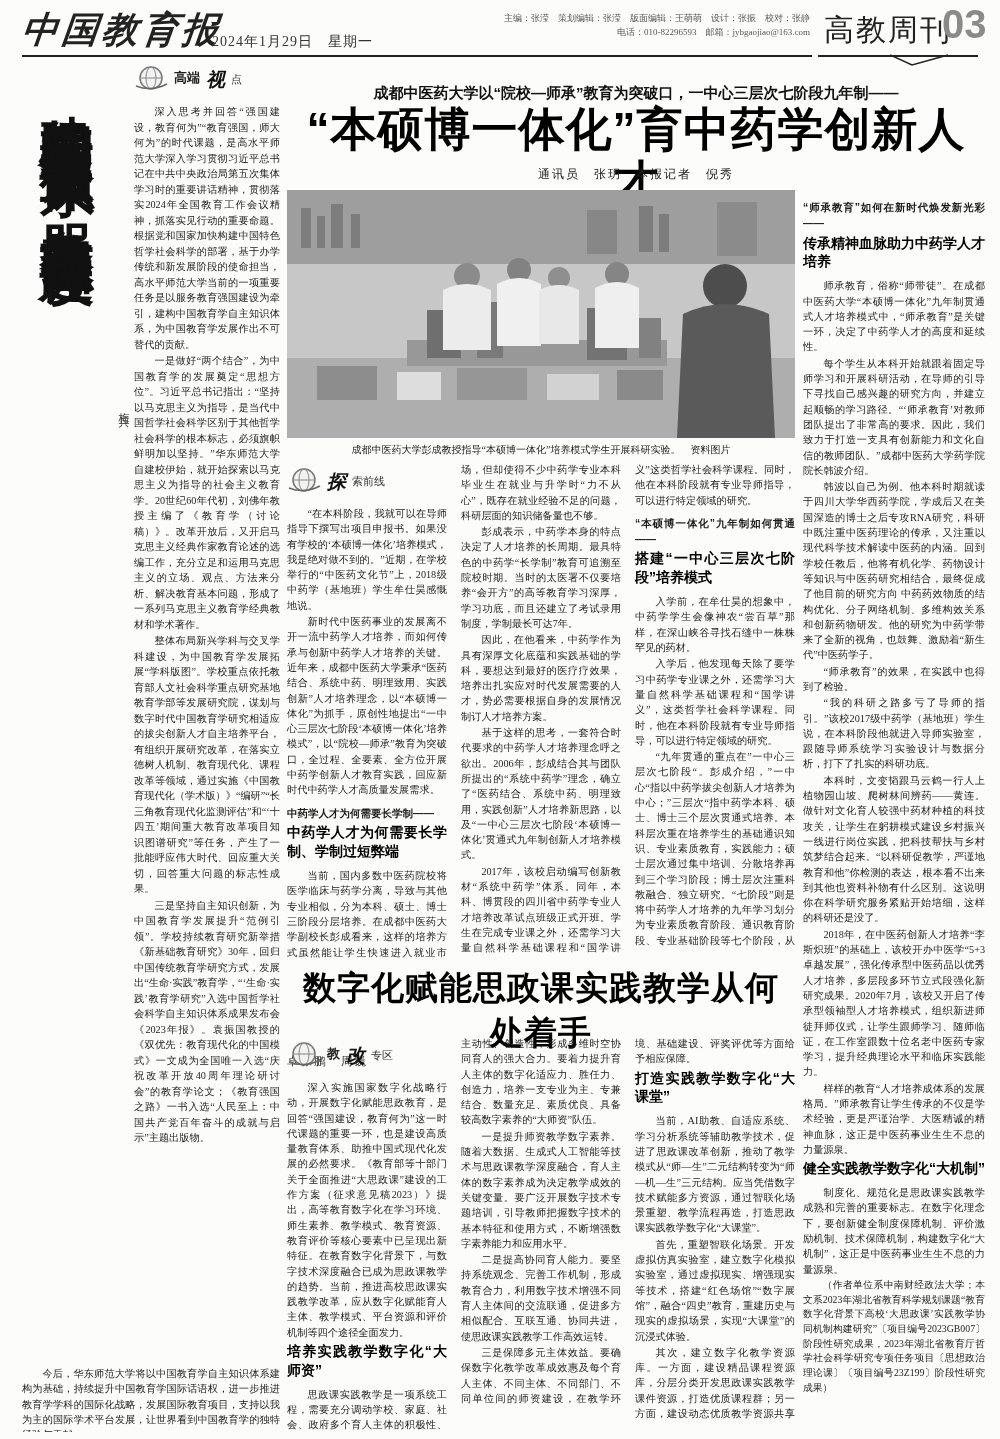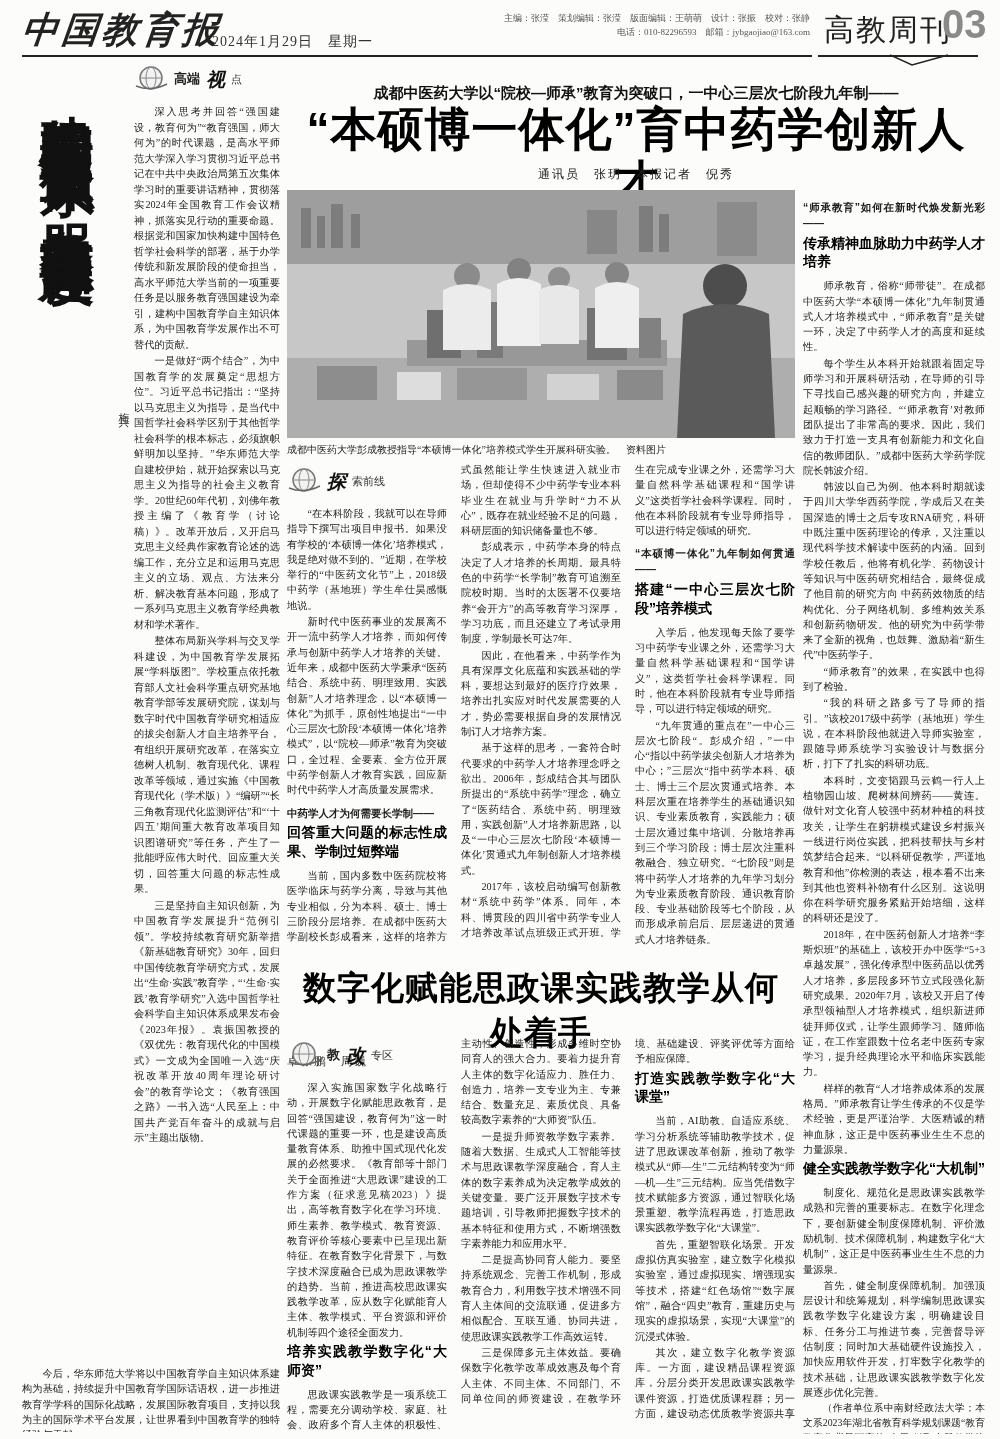--- a/index.html
+++ b/index.html
@@ -26,35 +26,35 @@
   .v-author{position:absolute;left:116px;top:404px;writing-mode:vertical-rl;
             text-orientation:upright;font-size:11px;color:#333;letter-spacing:3px;}
   
   .leftcol{position:absolute;left:134px;top:60px;width:146px;height:1302px;overflow:hidden;
            font-size:10.2px;line-height:1.52;text-align:justify;}
   .left-bottom{position:absolute;left:22px;top:1366px;width:258px;font-size:10.2px;
                line-height:1.5;text-align:justify;overflow:hidden;height:66px;}
   .para{text-indent:2em;margin:0 0 1px 0;}
   
   .badge{display:flex;align-items:center;gap:6px;margin:4px 0 10px 0;}
-  .badge .b1{font-size:13px;font-weight:700;font-family:Liberation Serif, serif;color:#222;}
+  .badge .b1{font-size:13px;font-weight:700;font-family:Liberation Mono, monospace;color:#222;}
   .badge .b2{font-size:19px;font-weight:700;font-style:italic;color:#111;
              font-family:"DejaVu Serif",serif;}
   .badge .b3{font-size:11px;color:#333;}
   
   .kicker{position:absolute;left:287px;top:84px;width:698px;text-align:center;
           font-size:15px;font-weight:700;font-family:"Liberation Sans",sans-serif;color:#111;}
   .headline{position:absolute;left:287px;top:103px;width:698px;text-align:center;
             font-size:46px;font-weight:900;font-family:"Liberation Sans",sans-serif;
             letter-spacing:1px;color:#000;line-height:1.15;}
   .byline{position:absolute;left:287px;top:166px;width:698px;text-align:center;
           font-size:12px;color:#222;letter-spacing:2px;}
   .photo{position:absolute;left:287px;top:190px;width:508px;height:248px;background:#bdbdbd;
          filter:grayscale(1);}
-  .caption{position:absolute;left:287px;top:443px;width:508px;text-align:left;
+  .caption{position:absolute;left:287px;top:443px;width:508px;text-align:center;
            font-size:10px;color:#222;}
   .midcols{position:absolute;left:287px;top:462px;width:508px;height:500px;overflow:hidden;
            column-count:3;column-gap:14px;font-size:10.2px;line-height:1.5;text-align:justify;}
   .rightrail{position:absolute;left:803px;top:192px;width:182px;height:1242px;overflow:hidden;
              font-size:10.2px;line-height:1.5;text-align:justify;}
   .k-small{font-weight:700;font-size:10.5px;text-indent:0;margin:8px 0 2px 0;
            font-family:"Liberation Sans",sans-serif;}
   .sub-h{font-family:"Liberation Sans",sans-serif;font-weight:700;font-size:14px;
          line-height:1.35;margin:2px 0 7px 0;text-indent:0;color:#000;}
   
@@ -176,28 +176,29 @@
         <line x1="6" y1="14" x2="28" y2="14" stroke="#888" stroke-width="1"></line>
         <path d="M2 22 Q17 28 33 20" fill="none" stroke="#666" stroke-width="1.5"></path>
       </svg>
       <span class="b2">探</span>
         <span class="b3">索前线</span>
     </div>
     <div>
         <p class="para">“在本科阶段，我就可以在导师指导下撰写出项目申报书。如果没有学校的‘本硕博一体化’培养模式，我是绝对做不到的。”近期，在学校举行的“中医药文化节”上，2018级中药学（基地班）学生牟仕昊感慨地说。</p>
         <p class="para">新时代中医药事业的发展离不开一流中药学人才培养，而如何传承与创新中药学人才培养的关键。近年来，成都中医药大学秉承“医药结合、系统中药、明理致用、实践创新”人才培养理念，以“本硕博一体化”为抓手，原创性地提出“一中心三层次七阶段‘本硕博一体化’培养模式”，以“院校—师承”教育为突破口，全过程、全要素、全方位开展中药学创新人才教育实践，回应新时代中药学人才高质量发展需求。</p>
         <p class="para k-small">中药学人才为何需要长学制——</p>
-        <div class="sub-h">回答重大问题的标志性成果、学制过短弊端</div>
+        <div class="sub-h">中药学人才为何需要长学制、学制过短弊端</div>
         <p class="para">当前，国内多数中医药院校将医学临床与药学分离，导致与其他专业相似，分为本科、硕士、博士三阶段分层培养。在成都中医药大学副校长彭成看来，这样的培养方式虽然能让学生快速进入就业市场，但却使得不少中药学专业本科毕业生在就业与升学时“力不从心”，既存在就业经验不足的问题，科研层面的知识储备量也不够。</p>
         <p class="para">彭成表示，中药学本身的特点决定了人才培养的长周期。最具特色的中药学“长学制”教育可追溯至院校时期。当时的太医署不仅要培养“会开方”的高等教育学习深厚，学习功底，而且还建立了考试录用制度，学制最长可达7年。</p>
         <p class="para">因此，在他看来，中药学作为具有深厚文化底蕴和实践基础的学科，要想达到最好的医疗疗效果，培养出扎实应对时代发展需要的人才，势必需要根据自身的发展情况制订人才培养方案。</p>
         <p class="para">基于这样的思考，一套符合时代要求的中药学人才培养理念呼之欲出。2006年，彭成结合其与团队所提出的“系统中药学”理念，确立了“医药结合、系统中药、明理致用，实践创新”人才培养新思路，以及“一中心三层次七阶段‘本硕博一体化’贯通式九年制创新人才培养模式。</p>
         <p class="para">2017年，该校启动编写创新教材“系统中药学”体系。同年，本科、博贯段的四川省中药学专业人才培养改革试点班级正式开班。学生在完成专业课之外，还需学习大量自然科学基础课程和“国学讲义”这类哲学社会科学课程。同时，他在本科阶段就有专业导师指导，可以进行特定领域的研究。</p>
         <p class="para k-small">“本硕博一体化”九年制如何贯通——</p>
         <div class="sub-h">搭建“一中心三层次七阶段”培养模式</div>
+        <p class="para">入学前，在牟仕昊的想象中，中药学学生会像神农“尝百草”那样，在深山峡谷寻找石缝中一株株罕见的药材。</p>
         <p class="para">入学后，他发现每天除了要学习中药学专业课之外，还需学习大量自然科学基础课程和“国学讲义”，这类哲学社会科学课程。同时，他在本科阶段就有专业导师指导，可以进行特定领域的研究。</p>
         <p class="para">“九年贯通的重点在”一中心三层次七阶段“。彭成介绍，”一中心“指以中药学拔尖创新人才培养为中心；”三层次“指中药学本科、硕士、博士三个层次贯通式培养。本科层次重在培养学生的基础通识知识、专业素质教育，实践能力；硕士层次通过集中培训、分散培养再到三个学习阶段；博士层次注重科教融合、独立研究。“七阶段”则是将中药学人才培养的九年学习划分为专业素质教育阶段、通识教育阶段、专业基础阶段等七个阶段，从而形成承前启后、层层递进的贯通式人才培养链条。</p>
       </div>
   </div>
 
   <div class="rightrail">
     <div>
         <p class="para k-small">“师承教育”如何在新时代焕发新光彩——</p>
         <div class="sub-h">传承精神血脉助力中药学人才培养</div>
         <p class="para">师承教育，俗称“师带徒”。在成都中医药大学“本硕博一体化”九年制贯通式人才培养模式中，“师承教育”是关键一环，决定了中药学人才的高度和延续性。</p>
@@ -205,21 +206,20 @@
         <p class="para">韩波以自己为例。他本科时期就读于四川大学华西药学院，学成后又在美国深造的博士之后专攻RNA研究，科研中既注重中医药理论的传承，又注重以现代科学技术解读中医药的内涵。回到学校任教后，他将有机化学、药物设计等知识与中医药研究相结合，最终促成了他目前的研究方向 中药药效物质的结构优化、分子网络机制、多维构效关系和创新药物研发。他的研究为中药学带来了全新的视角，也鼓舞、激励着“新生代”中医药学子。</p>
         <p class="para">“师承教育”的效果，在实践中也得到了检验。</p>
         <p class="para">“我的科研之路多亏了导师的指引。”该校2017级中药学（基地班）学生说，在本科阶段他就进入导师实验室，跟随导师系统学习实验设计与数据分析，打下了扎实的科研功底。</p>
         <p class="para">本科时，文变韬跟马云鹤一行人上植物园山坡、爬树林间辨药——黄连。做针对文化育人较强中药材种植的科技攻关，让学生在躬耕模式建设乡村振兴一线进行岗位实践，把科技帮扶与乡村筑梦结合起来。“以科研促教学，严谨地教育和他”你检测的表达，根本看不出来到其他也资料补物有什么区别。这说明你在科学研究服务紧贴开始培细，这样的科研还是没了。</p>
         <p class="para">2018年，在中医药创新人才培养“李斯炽班”的基础上，该校开办中医学“5+3卓越发展”，强化传承型中医药品以优秀人才培养，多层段多环节立式段强化新研究成果。2020年7月，该校又开启了传承型领袖型人才培养模式，组织新进师徒拜师仪式，让学生跟师学习、随师临证，在工作室跟数十位名老中医药专家学习，提升经典理论水平和临床实践能力。</p>
         <p class="para">样样的教育“人才培养成体系的发展格局。”师承教育让学生传承的不仅是学术经验，更是严谨治学、大医精诚的精神血脉，这正是中医药事业生生不息的力量源泉。</p>
       </div>
     <div>
         <div class="sub-h">健全实践教学数字化“大机制”</div>
         <p class="para">制度化、规范化是思政课实践教学成熟和完善的重要标志。在数字化理念下，要创新健全制度保障机制、评价激励机制、技术保障机制，构建数字化“大机制”，这正是中医药事业生生不息的力量源泉。</p>
-        <p class="para">首先，健全制度保障机制。加强顶层设计和统筹规划，科学编制思政课实践教学数字化建设方案，明确建设目标、任务分工与推进节奏，完善督导评估制度；同时加大基础硬件设施投入，加快应用软件开发，打牢数字化教学的技术基础，让思政课实践教学数字化发展逐步优化完善。</p>
         <p class="para note">（作者单位系中南财经政法大学；本文系2023年湖北省教育科学规划课题“教育数字化背景下高校‘大思政课’实践教学协同机制构建研究”〔项目编号2023GB007〕阶段性研究成果，2023年湖北省教育厅哲学社会科学研究专项任务项目〔思想政治理论课〕〔项目编号23Z199〕阶段性研究成果）</p>
       </div>
   </div>
 
   <div class="headline2">数字化赋能思政课实践教学从何处着手</div>
   <div class="byline2">卓张鹏　周巍</div>
 
   <div class="botcols">
     <div class="badge">
       <svg width="34" height="30" viewBox="0 0 34 30">

